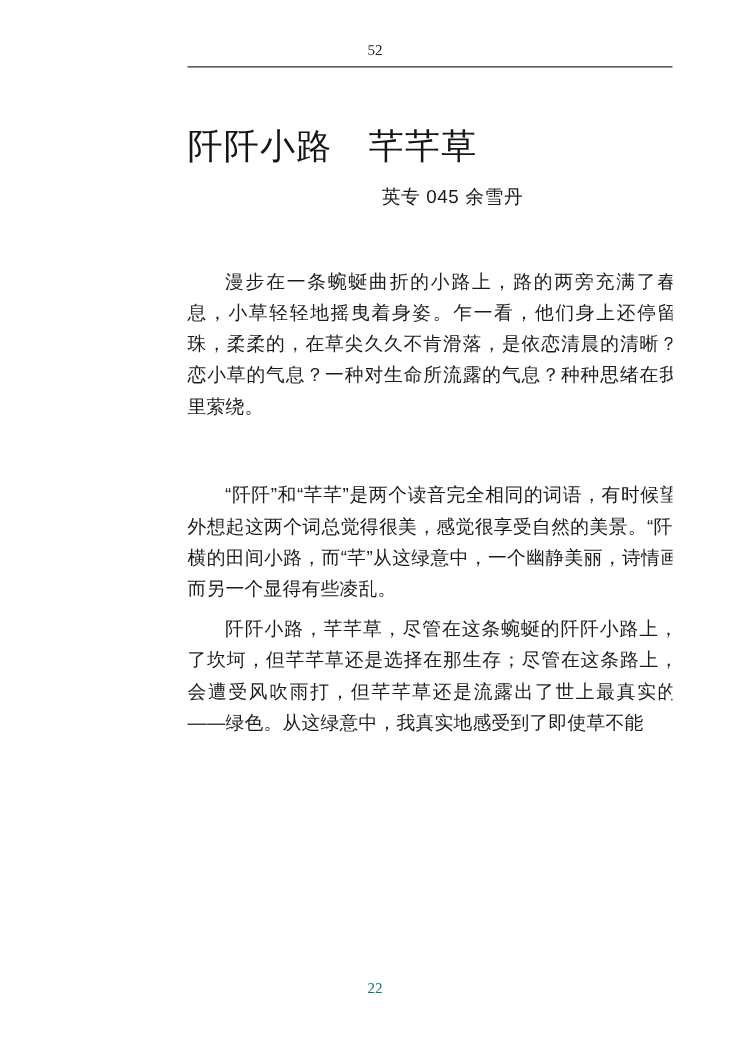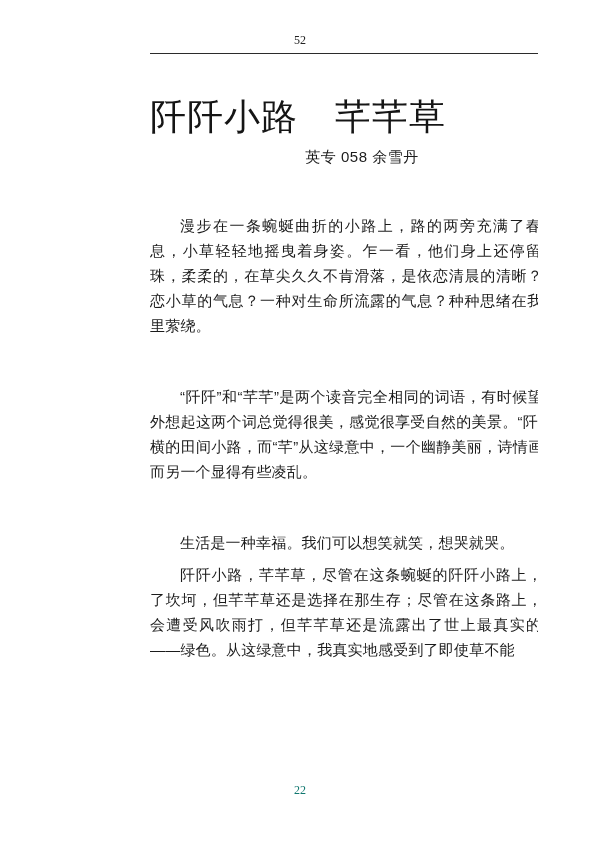--- a/index.html
+++ b/index.html
@@ -32,21 +32,21 @@
     height: 0;
     border-top: 1.6px solid #2b2b2b;
   }
   .content {
     position: absolute;
     top: 100px;
     left: 88px;
     width: 424px;
   }
   .article-title {
-    font-size: 36px;
+    font-size: 28px;
     font-weight: 500;
     letter-spacing: 1px;
     line-height: 34px;
     color: #151515;
     margin-bottom: 14px;
     white-space: nowrap;
   }
   .article-byline {
     text-align: center;
     font-size: 15px;
@@ -80,25 +80,24 @@
 
 <div class="page">
 
   <div class="page-header">52</div>
 
   <div class="header-rule"></div>
 
   <div class="content">
     <h1 class="article-title">阡阡小路　芊芊草</h1>
 
-    <div class="article-byline">英专 058 余雪丹</div>
+    <div class="article-byline">英专 045 余雪丹</div>
 
     <div class="article-body">
         <p class="indent">漫步在一条蜿蜒曲折的小路上，路的两旁充满了春的气息，小草轻轻地摇曳着身姿。乍一看，他们身上还停留着露珠，柔柔的，在草尖久久不肯滑落，是依恋清晨的清晰？是留恋小草的气息？一种对生命所流露的气息？种种思绪在我脑海里萦绕。</p>
         <p class="indent">“阡阡”和“芊芊”是两个读音完全相同的词语，有时候望着窗外想起这两个词总觉得很美，感觉很享受自然的美景。“阡”是纵横的田间小路，而“芊”从这绿意中，一个幽静美丽，诗情画意，而另一个显得有些凌乱。</p>
-        <p class="indent">生活是一种幸福。我们可以想笑就笑，想哭就哭。</p>
         <p class="indent extra-space">阡阡小路，芊芊草，尽管在这条蜿蜒的阡阡小路上，布满了坎坷，但芊芊草还是选择在那生存；尽管在这条路上，时时会遭受风吹雨打，但芊芊草还是流露出了世上最真实的颜色——绿色。从这绿意中，我真实地感受到了即使草不能</p>
       </div>
   </div>
 
   <div class="page-footer">22</div>
 
 </div>
 
 </body></html>

